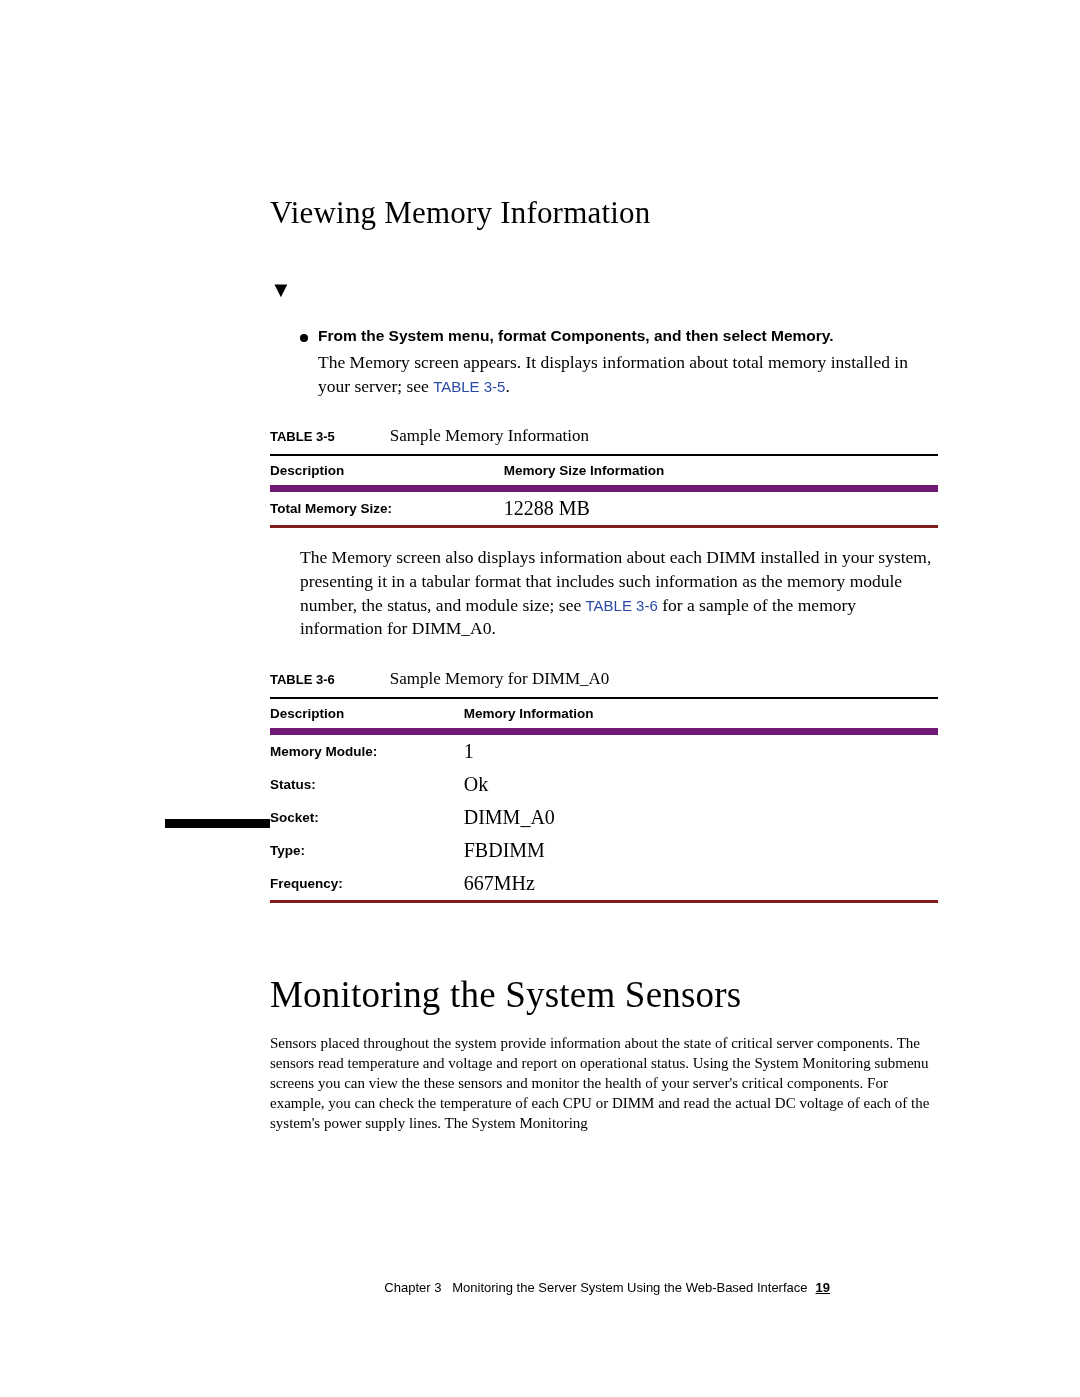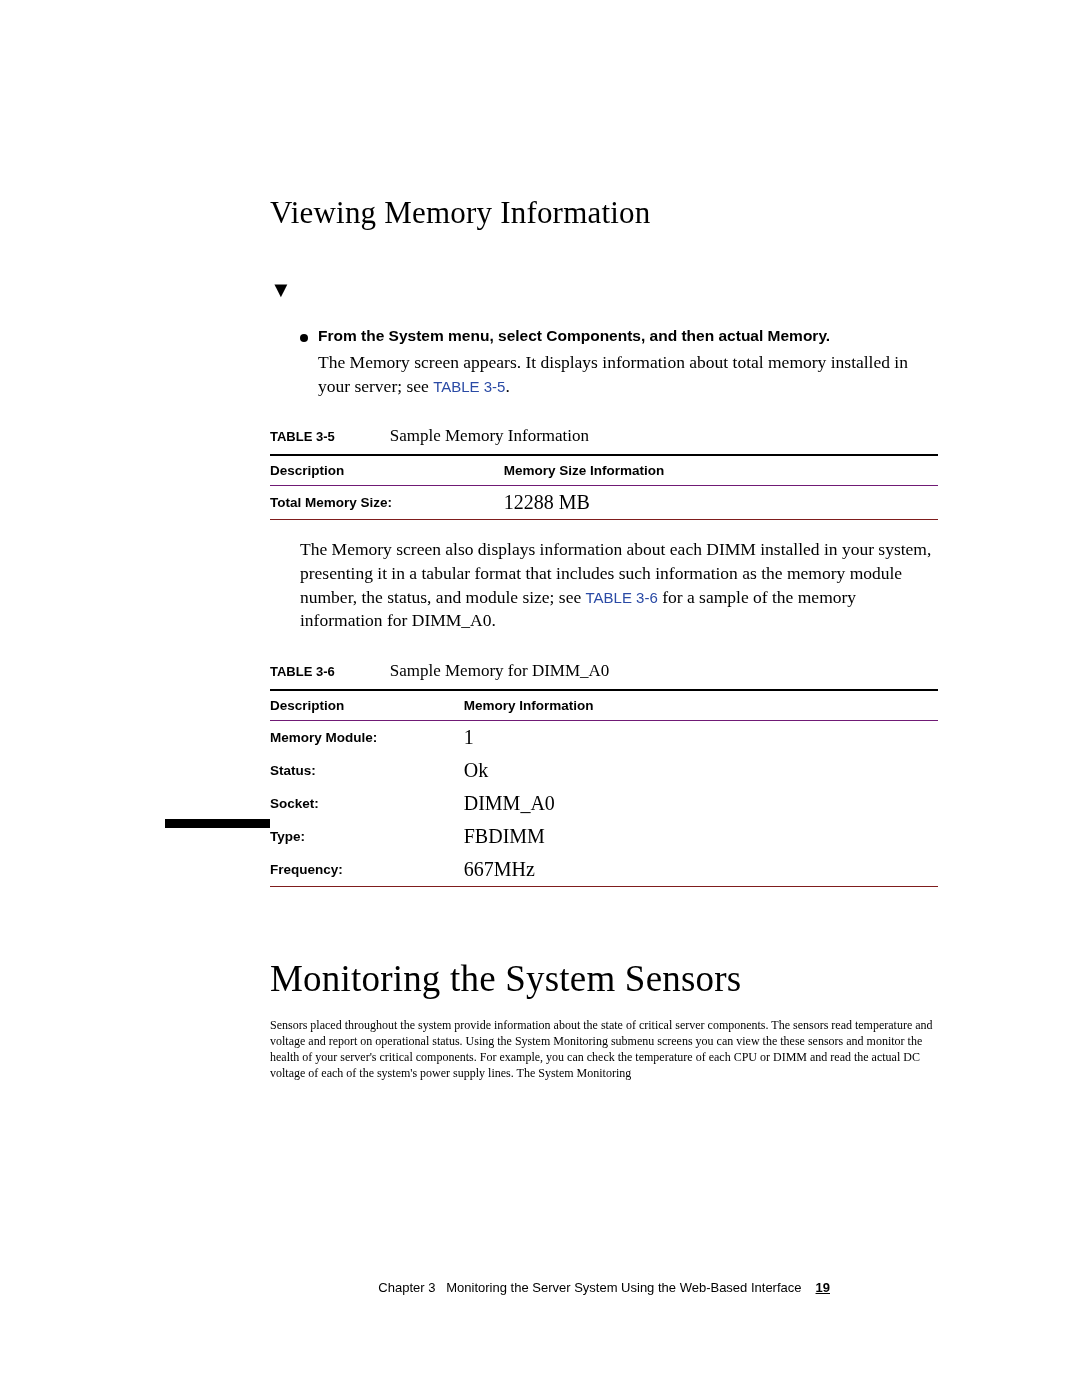--- a/index.html
+++ b/index.html
@@ -84,24 +84,24 @@
     font-size: 17px;
     margin-left: 33px;
   }
   table {
     border-collapse: collapse;
     width: 100%;
     margin-bottom: 18px;
   }
   table.t35 thead tr, table.t36 thead tr {
     border-top: 2px solid #000;
-    border-bottom: 1px solid #701a75;
+    border-bottom: 7px solid #701a75;
   }
   table.t35 tbody tr:last-child, table.t36 tbody tr:last-child {
-    border-bottom: 1px solid #7f1d1d;
+    border-bottom: 3px solid #7f1d1d;
   }
   th {
     text-align: left;
     font-family: Helvetica, Arial, sans-serif;
     font-weight: 700;
     font-size: 13.5px;
     padding: 7px 0;
   }
   td {
     font-size: 20px;
@@ -127,52 +127,52 @@
     height: 9px;
     background: #000;
   }
   .h1 {
     font-size: 37px;
     font-weight: 400;
     margin: 70px 0 18px 0;
     letter-spacing: 0.2px;
   }
   .body-text {
-    font-size: 12px;
+    font-size: 15px;
     line-height: 1.33;
     margin-top: 18px;
   }
   .footer {
     position: absolute;
     bottom: 102px;
     right: 190px;
     font-family: Helvetica, Arial, sans-serif;
     font-size: 13px;
     text-align: right;
   }
   .footer .pn {
     font-weight: 700;
-    margin-left: 14px;
+    margin-left: 8px;
     text-decoration: underline;
   }
 </style>
 </head>
 <body>
 
 <div class="page">
   <h2 class="h2">Viewing Memory Information</h2>
 
   <div class="h3-row">
     <span class="tri-down">▼</span>
   </div>
 
   <div class="step">
     <div class="step-row">
       <span class="bullet-disc"></span>
-      <span class="step-bold">From the System menu, select Components, and then actual Memory.</span>
+      <span class="step-bold">From the System menu, format Components, and then select Memory.</span>
     </div>
     <div class="step-body">
       <span>The Memory screen appears. It displays information about total memory installed in your server; see </span><span class="ref-link">TABLE 3-5</span><span>.</span>
     </div>
   </div>
 
   <div class="table-caption">
     <span class="table-label">TABLE 3-5</span>
     <span class="table-title">Sample Memory Information</span>
   </div>

